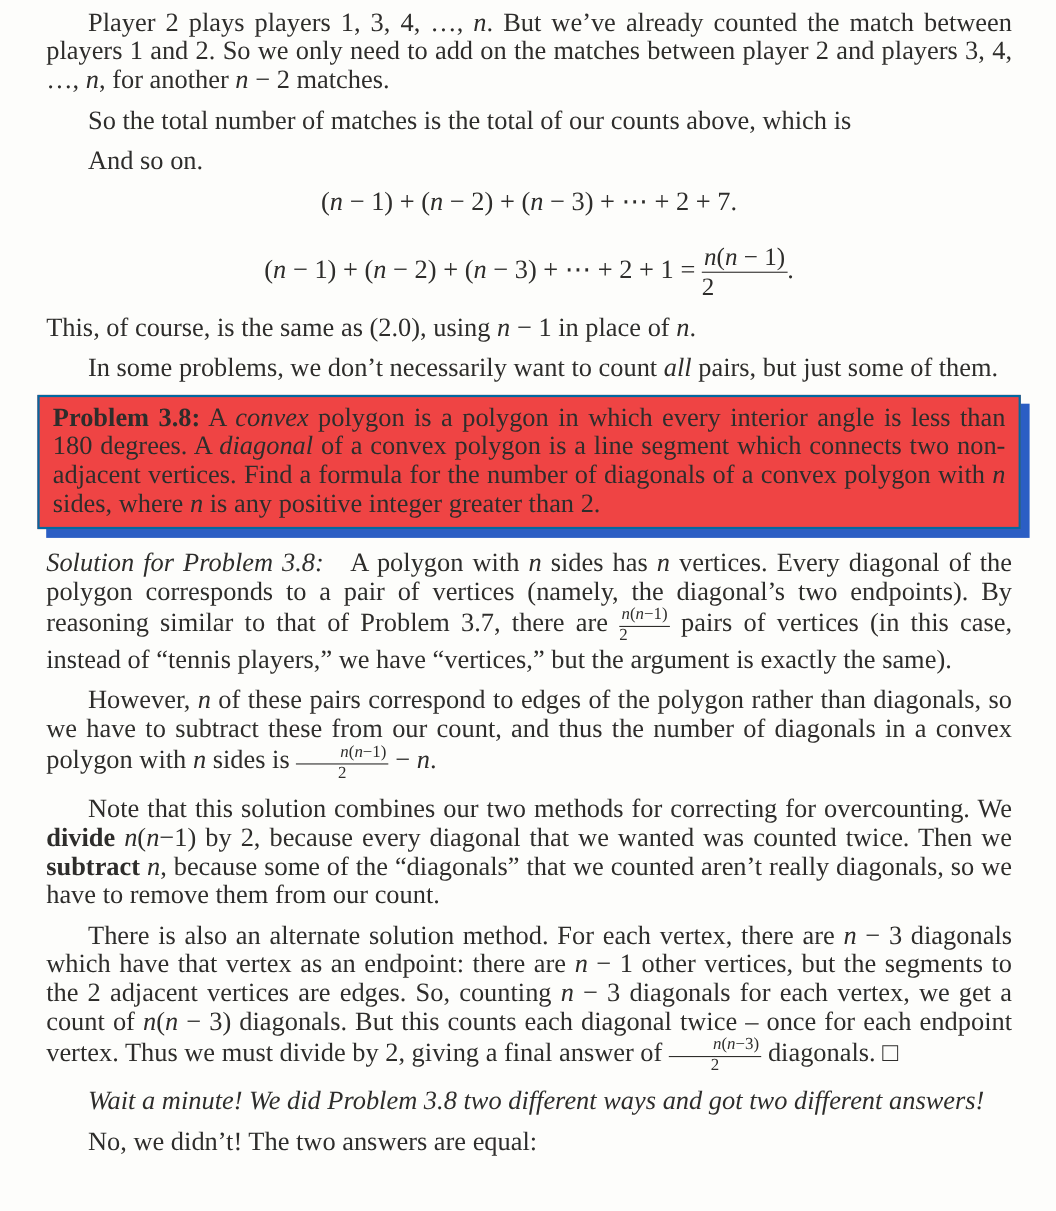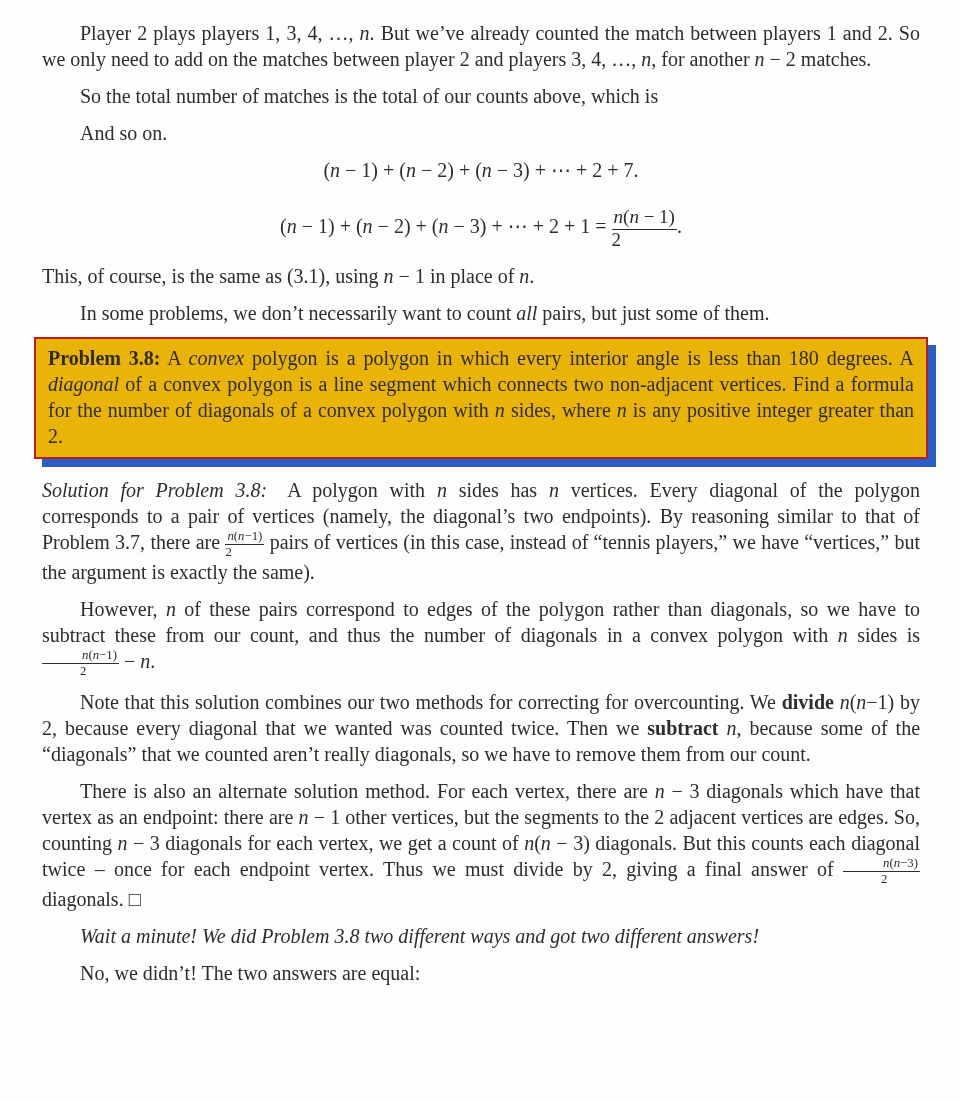--- a/index.html
+++ b/index.html
@@ -1,22 +1,22 @@
 <!DOCTYPE html>
 <html><head>
 <meta charset="utf-8">
 <style>
   html, body { margin: 0; padding: 0; background: #ffffff; }
   .page {
     width: 960px;
     height: 1101px;
     box-sizing: border-box;
-    padding: 20px 40px 0 42px;
+    padding: 8px 40px 0 42px;
     font-family: "Liberation Serif", "DejaVu Serif", serif;
-    font-size: 20px;
+    font-size: 24px;
     line-height: 26px;
     color: #2e2d2b;
     background: #fdfdfb;
     overflow: hidden;
   }
   .para { margin: 0 0 11px 0; text-align: justify; }
   .para.indent { text-indent: 38px; }
   .equation { margin: 8px 0 24px 0; text-align: center; }
   .equation.eq-frac { margin: 4px 0 12px 0; }
   .it { font-style: italic; }
@@ -26,37 +26,37 @@
     vertical-align: -0.55em;
     text-align: left;
     line-height: 1.1;
     font-size: 0.64em;
   }
   .frac .num { display: block; border-bottom: 1.5px solid currentColor; padding: 0 2px 1px 2px; }
   .frac .den { display: block; }
   .equation .frac { font-size: 0.95em; vertical-align: middle; }
   .problem-box {
     margin: 10px -8px 18px -8px;
-    border: 2px solid #b91c1c;
-    background: #eab308;
+    border: 2px solid #0369a1;
+    background: #ef4444;
     box-shadow: 8px 8px 0 #2b5ec4;
     padding: 6px 12px 8px 12px;
   }
   .problem-box .para { margin: 0; }
 </style>
 </head>
 <body>
 
 <div class="page">
   <p class="para indent"><span>Player 2 plays players 1, 3, 4, …, </span><span class="it">n</span><span>. But we’ve already counted the match between players 1 and 2. So we only need to add on the matches between player 2 and players 3, 4, …, </span><span class="it">n</span><span>, for another </span><span class="it">n</span><span> − 2 matches.</span></p>
   <p class="para indent"><span>So the total number of matches is the total of our counts above, which is</span></p>
   <p class="para indent"><span>And so on.</span></p>
   <div class="equation"><span>(</span><span class="it">n</span><span> − 1) + (</span><span class="it">n</span><span> − 2) + (</span><span class="it">n</span><span> − 3) + ⋯ + 2 + 7.</span></div>
   <div class="equation eq-frac"><span>(</span><span class="it">n</span><span> − 1) + (</span><span class="it">n</span><span> − 2) + (</span><span class="it">n</span><span> − 3) + ⋯ + 2 + 1 = </span><span class="frac"><span class="num"><span class="it">n</span><span>(</span><span class="it">n</span><span> − 1)</span></span><span class="den"><span>2</span></span></span><span>.</span></div>
-  <p class="para"><span>This, of course, is the same as (3.1), using </span><span class="it">n</span><span> − 1 in place of </span><span class="it">n</span><span>.</span></p>
+  <p class="para"><span>This, of course, is the same as (2.0), using </span><span class="it">n</span><span> − 1 in place of </span><span class="it">n</span><span>.</span></p>
   <p class="para indent"><span>In some problems, we don’t necessarily want to count </span><span class="it">all</span><span> pairs, but just some of them.</span></p>
   <div class="problem-box">
     <p class="para"><span class="bd">Problem 3.8:</span><span> A </span><span class="it">convex</span><span> polygon is a polygon in which every interior angle is less than 180 degrees. A </span><span class="it">diagonal</span><span> of a convex polygon is a line segment which connects two non-adjacent vertices. Find a formula for the number of diagonals of a convex polygon with </span><span class="it">n</span><span> sides, where </span><span class="it">n</span><span> is any positive integer greater than 2.</span></p>
   </div>
   <p class="para"><span class="it">Solution for Problem 3.8:</span><span> A polygon with </span><span class="it">n</span><span> sides has </span><span class="it">n</span><span> vertices. Every diagonal of the polygon corresponds to a pair of vertices (namely, the diagonal’s two endpoints). By reasoning similar to that of Problem 3.7, there are </span><span class="frac"><span class="num"><span class="it">n</span><span>(</span><span class="it">n</span><span>−1)</span></span><span class="den"><span>2</span></span></span><span> pairs of vertices (in this case, instead of “tennis players,” we have “vertices,” but the argument is exactly the same).</span></p>
   <p class="para indent"><span>However, </span><span class="it">n</span><span> of these pairs correspond to edges of the polygon rather than diagonals, so we have to subtract these from our count, and thus the number of diagonals in a convex polygon with </span><span class="it">n</span><span> sides is </span><span class="frac"><span class="num"><span class="it">n</span><span>(</span><span class="it">n</span><span>−1)</span></span><span class="den"><span>2</span></span></span><span> − </span><span class="it">n</span><span>.</span></p>
   <p class="para indent"><span>Note that this solution combines our two methods for correcting for overcounting. We </span><span class="bd">divide</span><span> </span><span class="it">n</span><span>(</span><span class="it">n</span><span>−1) by 2, because every diagonal that we wanted was counted twice. Then we </span><span class="bd">subtract</span><span> </span><span class="it">n</span><span>, because some of the “diagonals” that we counted aren’t really diagonals, so we have to remove them from our count.</span></p>
   <p class="para indent"><span>There is also an alternate solution method. For each vertex, there are </span><span class="it">n</span><span> − 3 diagonals which have that vertex as an endpoint: there are </span><span class="it">n</span><span> − 1 other vertices, but the segments to the 2 adjacent vertices are edges. So, counting </span><span class="it">n</span><span> − 3 diagonals for each vertex, we get a count of </span><span class="it">n</span><span>(</span><span class="it">n</span><span> − 3) diagonals. But this counts each diagonal twice – once for each endpoint vertex. Thus we must divide by 2, giving a final answer of </span><span class="frac"><span class="num"><span class="it">n</span><span>(</span><span class="it">n</span><span>−3)</span></span><span class="den"><span>2</span></span></span><span> diagonals. □</span></p>
   <p class="para indent"><span class="it">Wait a minute! We did Problem 3.8 two different ways and got two different answers!</span></p>
   <p class="para indent"><span>No, we didn’t! The two answers are equal:</span></p>

